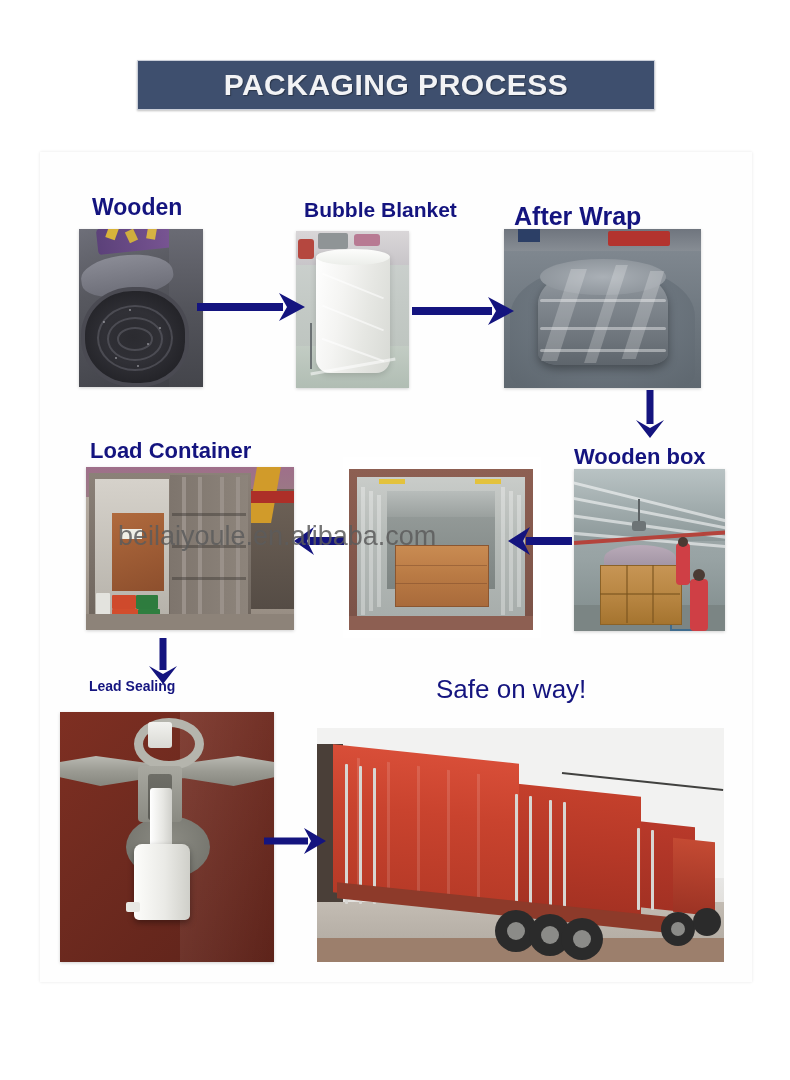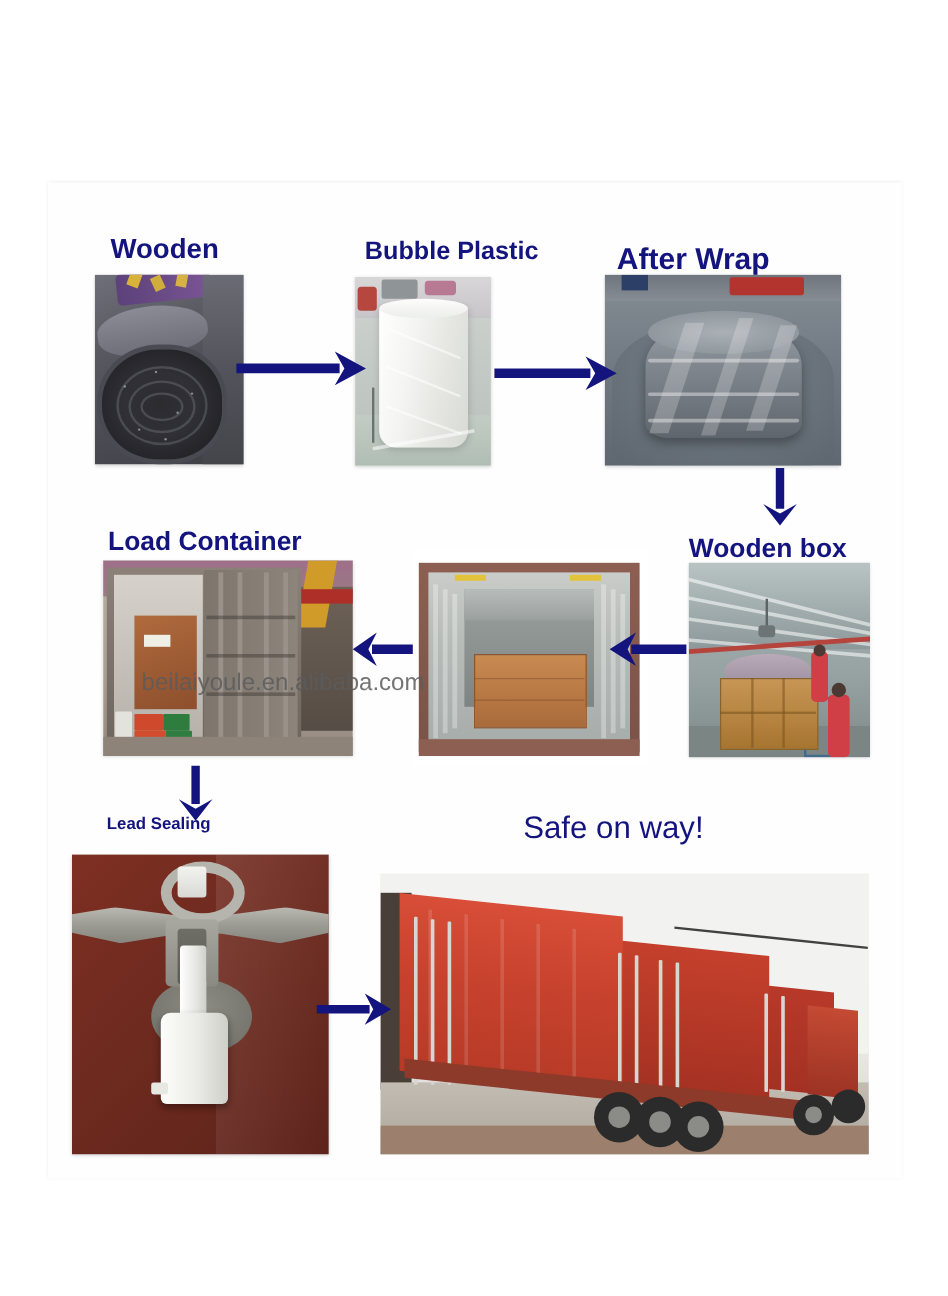--- a/index.html
+++ b/index.html
@@ -43,24 +43,23 @@
   
   .photo{position:absolute;overflow:hidden;background:#d8d8d8;}
 
   
   .arrow{position:absolute;}
 
   
   .wm-main{
     position:absolute;left:120px;top:521px;width:480px;height:36px;
     color:rgba(92,92,92,.85);
-    font-size:20px;letter-spacing:0px;white-space:nowrap;
+    font-size:27px;letter-spacing:0px;white-space:nowrap;
     font-family:"Liberation Sans", sans-serif;
     pointer-events:none;
-    margin-top:37px;
   }
   .wm-faint{
     position:absolute;left:330px;top:388px;
     color:rgba(255,255,255,.85);
     font-size:27px;font-weight:bold;white-space:nowrap;
     font-family:"Liberation Sans", sans-serif;
     pointer-events:none;
     text-shadow:0 0 2px rgba(220,225,232,.9);
   }
 
@@ -243,25 +242,28 @@
   .tk-wheel{position:absolute;background:#2b2b2b;border-radius:50%;}
   .tk-hub{position:absolute;background:#8b8b88;border-radius:50%;}
 
   .frame-shadow{box-shadow:0 1px 3px rgba(0,0,0,.18);}
 </style>
 </head>
 <body>
 
 <div class="page">
 
+  <div class="title-banner">
+    <span class="title-text">PACKAGING PROCESS</span>
+  </div>
 
   <div class="content">
 
     <span class="lbl" style="left:52px;top:42px;font-size:23px;">Wooden</span>
-    <span class="lbl" style="left:264px;top:46px;font-size:21px;">Bubble Plastic</span>
+    <span class="lbl" style="left:264px;top:46px;font-size:21px;">Bubble Blanket</span>
     <span class="lbl" style="left:474px;top:50px;font-size:25px;">After Wrap</span>
 
     <div class="photo p-blanket frame-shadow" style="left:39px;top:77px;">
       <div class="blk-bg"></div>
       <div class="blk-purple"></div>
       <div class="blk-y1"></div>
         <div class="blk-y2"></div>
         <div class="blk-y3"></div>
       <div class="blk-side"></div>
       <div class="blk-fold"></div>

